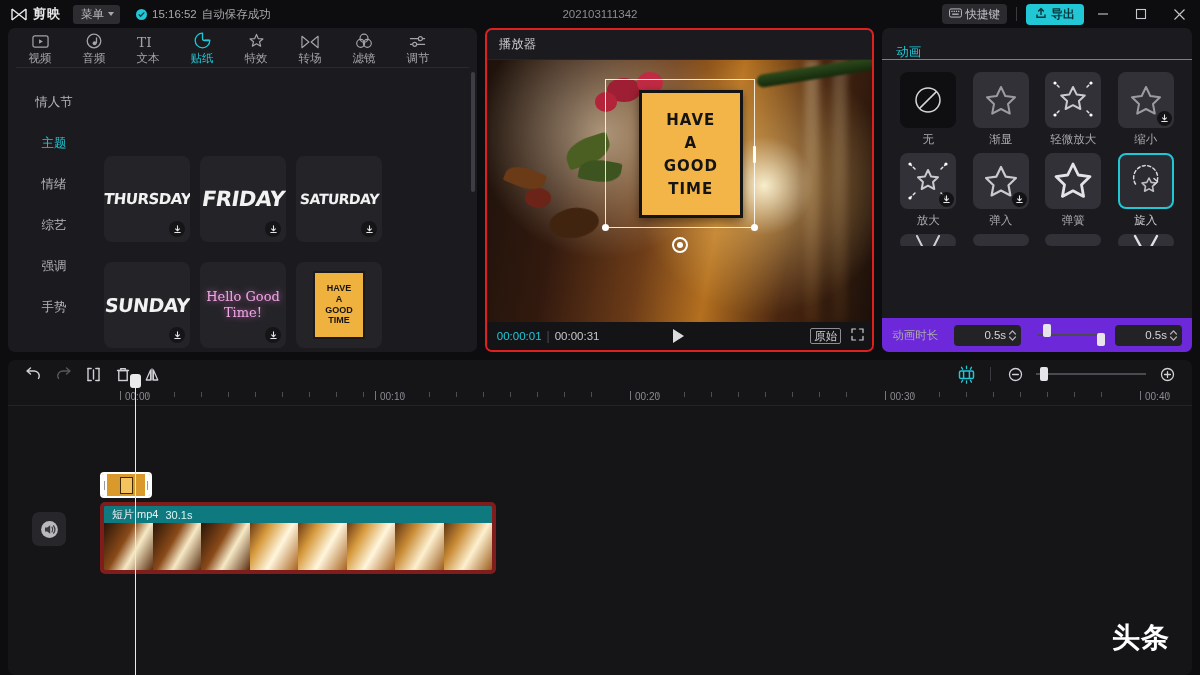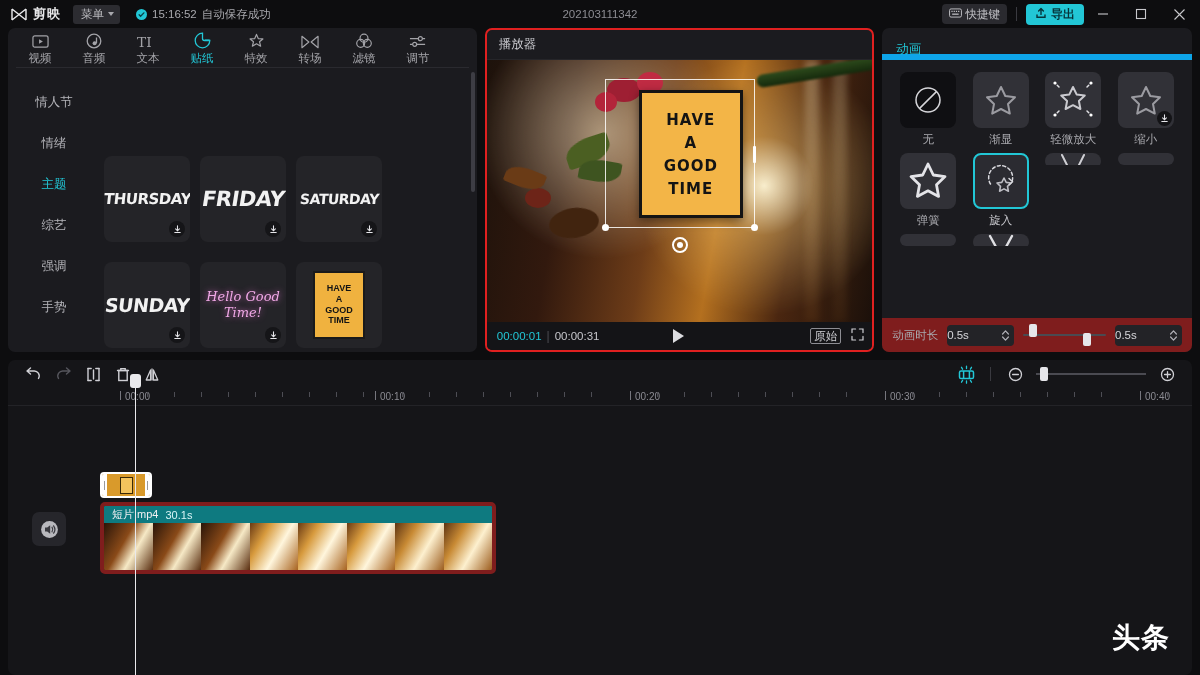--- a/index.html
+++ b/index.html
@@ -109,37 +109,37 @@
   .player-ctrl { height:28px; display:flex; align-items:center; padding:0 8px 0 10px; position:relative; background:#141417; }
   .tc-cur { color:#22c7d6; font-size:11.5px; }
   .tc-sep { color:#4c4c52; margin:0 5px; }
   .tc-tot { color:#c7c7cc; font-size:11.5px; }
   .play-tri { position:absolute; left:50%; margin-left:-6px; width:0;height:0;border-left:11px solid #dcdce0;border-top:7px solid transparent;border-bottom:7px solid transparent; }
   .ctrl-right { margin-left:auto; display:flex; align-items:center; gap:10px; }
   .orig-btn { border:1px solid #8d8d93; border-radius:2px; padding:0 3px; color:#ccccd1; font-size:11.5px; line-height:14px; }
 
   
   .anim { width:312px; background:#1b1b1f; border-radius:7px; display:flex; flex-direction:column; overflow:hidden; margin-right:8px; }
-  .anim-head { height:32px; display:flex; align-items:center; padding:17px 0 0 14px; color:#22c7d6; font-size:12.5px; border-bottom:6px solid #0ea5e9; }
+  .anim-head { height:32px; display:flex; align-items:center; padding:17px 0 0 14px; color:#22c7d6; font-size:12.5px; border-bottom:1px solid #0ea5e9; }
   .anim-tabs { height:30px; margin:8px 12px 0 12px; background:#232327; border-radius:5px; display:flex; padding:3px; }
   .anim-tab { flex:1; display:flex; align-items:center; justify-content:center; font-size:12px; color:#8e8e94; border-radius:4px; }
   .anim-tab.active { background:#3b3b42; color:#eaeaee; }
   .anim-grid { display:grid; grid-template-columns:repeat(4,1fr); gap:6px 4px; padding:12px 12px 0 12px; }
   .anim-cell { display:flex; flex-direction:column; align-items:center; gap:4px; }
   .anim-thumb { width:56px;height:56px;border-radius:8px;background:#313137;display:flex;align-items:center;justify-content:center;position:relative; }
   .anim-thumb.none { background:#0f0f12; }
   .anim-thumb.sel { border:2px solid #22c7d6; background:#2b2b31; }
   .anim-lbl { font-size:11.5px; color:#a8a8ad; }
   .anim-cell.sel .anim-lbl { color:#c9c9ce; }
   .anim-dl { position:absolute; right:2px; bottom:2px; width:15px;height:15px;border-radius:50%;background:rgba(12,12,14,.8); display:flex;align-items:center;justify-content:center; }
 
-  .dur-bar { margin-top:auto; height:34px; background:#7f1d1d; display:flex; align-items:center; padding:0 10px; gap:9px; }
+  .dur-bar { margin-top:auto; height:34px; background:#6d28d9; display:flex; align-items:center; padding:0 10px; gap:16px; }
   .dur-lbl { font-size:11.5px; color:#a8a8ad; white-space:nowrap; }
   .spin { display:flex; align-items:center; background:#232327; border-radius:4px; height:21px; }
-  .spin .val { width:52px; text-align:left; font-size:11.5px; color:#d6d6da; }
+  .spin .val { width:52px; text-align:right; font-size:11.5px; color:#d6d6da; }
   .spin .arrows { width:15px; display:flex; flex-direction:column; align-items:center; justify-content:center; gap:2px; padding-right:3px; }
   .dur-slider { flex:1; position:relative; height:21px; display:flex; align-items:center; }
   .dur-track { width:100%; height:2px; background:#4a4a51; border-radius:1px; }
   .dur-knob { position:absolute; width:8px; height:13px; background:#e6e6ea; border-radius:2px; }
 
   
   .timeline { flex:1; margin:8px 8px 0 8px; background:#151518; border-radius:7px; display:flex; flex-direction:column; overflow:hidden; position:relative; }
   .tl-tools { height:28px; display:flex; align-items:center; padding:0 10px; gap:0; }
   .tool { width:30px; height:28px; display:flex; align-items:center; justify-content:center; color:#cfcfd4; }
   .tool.dim { color:#55555c; }
@@ -324,22 +324,22 @@
                 <circle cx="6" cy="10.5" r="2.1" stroke="#a3a3a8" fill="#1b1b1f" stroke-width="1.25"></circle>
               </svg>
           </span>
           <span class="lbl">调节</span>
         </div>
       </div>
 
       <div class="lib-body">
         <div class="lib-cats">
           <div class="lib-cat">情人节</div>
+          <div class="lib-cat active">主题</div>
           <div class="lib-cat">情绪</div>
-          <div class="lib-cat active">主题</div>
           <div class="lib-cat">综艺</div>
           <div class="lib-cat">强调</div>
           <div class="lib-cat">手势</div>
         </div>
 
         <div class="lib-grid-wrap">
           <div class="lib-grid" style="margin-top:-24px;">
 
             <div class="sticker-cell" style="visibility:hidden"></div>
             <div class="sticker-cell" style="visibility:hidden"></div>
@@ -379,21 +379,21 @@
               <span class="hand-word" style="font-size:19px;transform:skewX(-7deg)">SUNDAY</span>
               <span class="dl-badge">
                 <svg width="9" height="9" viewBox="0 0 10 10">
                     <path d="M5 1 L5 6.2 M2.9 4.3 L5 6.4 L7.1 4.3" stroke="#e6e6ea" stroke-width="1.2" fill="none" stroke-linecap="round"></path>
                     <path d="M2 8.3 L8 8.3" stroke="#e6e6ea" stroke-width="1.2" stroke-linecap="round"></path>
                   </svg>
               </span>
             </div>
 
             <div class="sticker-cell">
-              <span style="color:#f0a8e6;font-style:italic;font-family:'DejaVu Serif',serif;font-size:13px;text-align:center;line-height:1.2;text-shadow:0 0 6px rgba(240,120,220,.8)">Hello Good Time!</span>
+              <span style="color:#f0a8e6;font-family:'DejaVu Serif',serif;font-size:13px;text-align:center;line-height:1.2;text-shadow:0 0 6px rgba(240,120,220,.8)">Hello Good Time!</span>
               <span class="dl-badge">
                 <svg width="9" height="9" viewBox="0 0 10 10">
                     <path d="M5 1 L5 6.2 M2.9 4.3 L5 6.4 L7.1 4.3" stroke="#e6e6ea" stroke-width="1.2" fill="none" stroke-linecap="round"></path>
                     <path d="M2 8.3 L8 8.3" stroke="#e6e6ea" stroke-width="1.2" stroke-linecap="round"></path>
                   </svg>
               </span>
             </div>
 
             <div class="sticker-cell">
               <div class="note-mini">
@@ -508,21 +508,54 @@
             <span class="anim-dl">
               <svg width="9" height="9" viewBox="0 0 10 10">
                   <path d="M5 1 L5 6.2 M2.9 4.3 L5 6.4 L7.1 4.3" stroke="#e6e6ea" stroke-width="1.2" fill="none" stroke-linecap="round"></path>
                   <path d="M2 8.3 L8 8.3" stroke="#e6e6ea" stroke-width="1.2" stroke-linecap="round"></path>
                 </svg>
             </span>
           </div>
           <div class="anim-lbl">缩小</div>
         </div>
 
-
+        <div class="anim-cell">
+          <div class="anim-thumb">
+            <svg width="44" height="42" viewBox="0 0 44 42">
+              <path d="M22 10 L25 16.4 L32 17.2 L27 22 L28.3 29 L22 25.7 L15.7 29 L17 22 L12 17.2 L19 16.4 Z" stroke="#c9c9ce" fill="none" stroke-width="2" stroke-linejoin="round"></path>
+              <path d="M9 9 L4 4 M35 9 L40 4 M9 33 L4 38 M35 33 L40 38" stroke="#e2e2e6" stroke-width="1.5" stroke-linecap="round" stroke-dasharray="2.5 2.5"></path>
+              <circle cx="4" cy="4" r="1.6" fill="#fff"></circle>
+                <circle cx="40" cy="4" r="1.6" fill="#fff"></circle>
+              <circle cx="4" cy="38" r="1.6" fill="#fff"></circle>
+                <circle cx="40" cy="38" r="1.6" fill="#fff"></circle>
+            </svg>
+            <span class="anim-dl">
+              <svg width="9" height="9" viewBox="0 0 10 10">
+                  <path d="M5 1 L5 6.2 M2.9 4.3 L5 6.4 L7.1 4.3" stroke="#e6e6ea" stroke-width="1.2" fill="none" stroke-linecap="round"></path>
+                  <path d="M2 8.3 L8 8.3" stroke="#e6e6ea" stroke-width="1.2" stroke-linecap="round"></path>
+                </svg>
+            </span>
+          </div>
+          <div class="anim-lbl">放大</div>
+        </div>
+
+        <div class="anim-cell">
+          <div class="anim-thumb">
+            <svg width="36" height="35" viewBox="0 0 36 35">
+                <path d="M18 3 L22.6 12.6 L33 14 L25.5 21.2 L27.4 31.4 L18 26.5 L8.6 31.4 L10.5 21.2 L3 14 L13.4 12.6 Z" stroke="#c9c9ce" fill="none" stroke-width="2.2" stroke-linejoin="round"></path>
+              </svg>
+            <span class="anim-dl">
+              <svg width="9" height="9" viewBox="0 0 10 10">
+                  <path d="M5 1 L5 6.2 M2.9 4.3 L5 6.4 L7.1 4.3" stroke="#e6e6ea" stroke-width="1.2" fill="none" stroke-linecap="round"></path>
+                  <path d="M2 8.3 L8 8.3" stroke="#e6e6ea" stroke-width="1.2" stroke-linecap="round"></path>
+                </svg>
+            </span>
+          </div>
+          <div class="anim-lbl">弹入</div>
+        </div>
 
         <div class="anim-cell">
           <div class="anim-thumb">
             <svg width="42" height="40" viewBox="0 0 42 40">
                 <path d="M21 3 L26.3 14 L38 15.6 L29.5 23.8 L31.6 35.4 L21 29.8 L10.4 35.4 L12.5 23.8 L4 15.6 L15.7 14 Z" stroke="#e4e4e8" fill="none" stroke-width="2.8" stroke-linejoin="round"></path>
               </svg>
           </div>
           <div class="anim-lbl">弹簧</div>
         </div>
 

